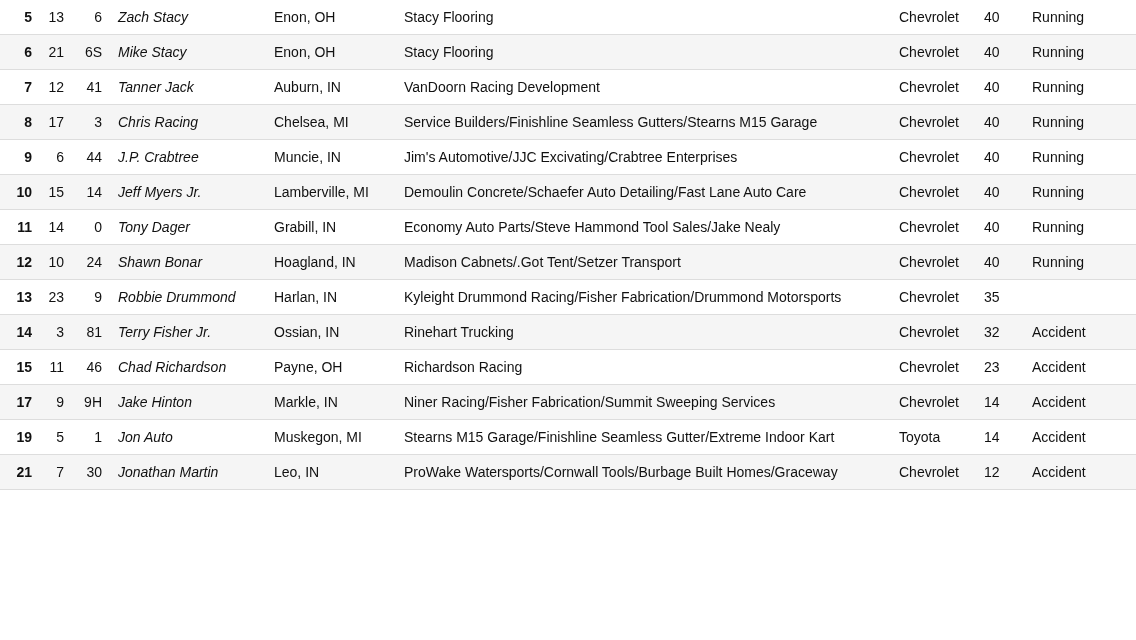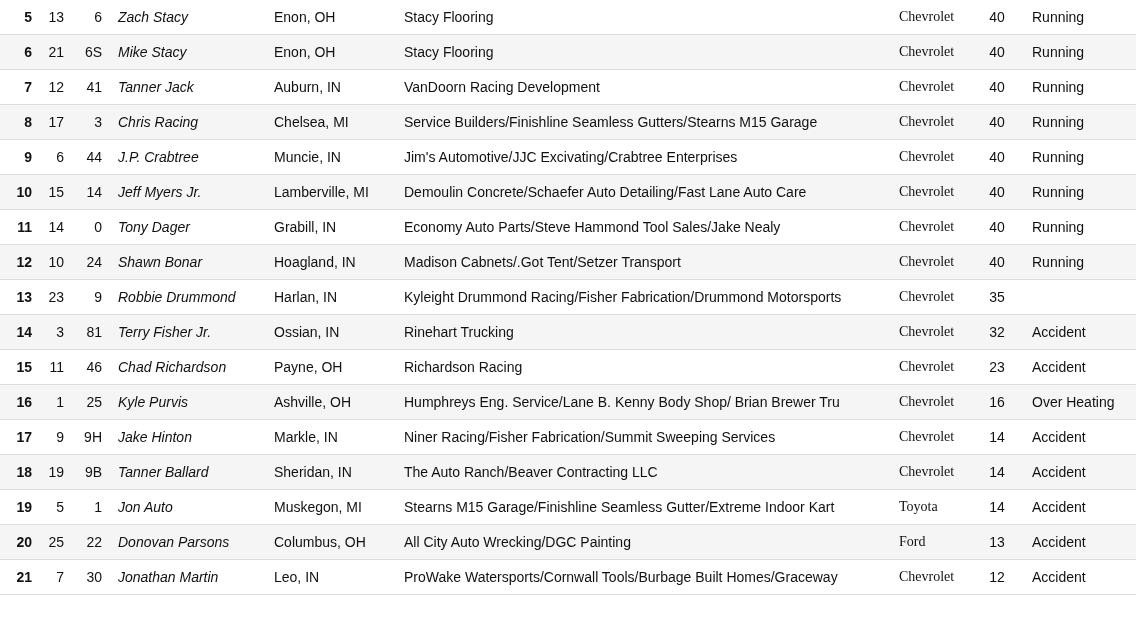--- a/index.html
+++ b/index.html
@@ -52,25 +52,24 @@
     td:nth-child(5) {
       width: 130px;
     }
     td:nth-child(6) {
       max-width: 510px;
       overflow: hidden;
       text-overflow: ellipsis;
     }
     td:nth-child(7) {
       width: 85px;
-      font-family: Liberation Serif, serif;
     }
     td:nth-child(8) {
       width: 38px;
-      text-align: center;
+      text-align: left;
     }
     td:nth-child(9) {
       width: 120px;
       padding-left: 16px;
     }
   </style>
 </head>
 <body>
 
 <table>
@@ -190,75 +189,42 @@
         <td>11</td>
         <td>46</td>
         <td>Chad Richardson</td>
         <td>Payne, OH</td>
         <td>Richardson Racing</td>
         <td>Chevrolet</td>
         <td>23</td>
         <td>Accident</td>
       </tr>
       <tr>
-        <td>16</td>
-        <td>1</td>
-        <td>25</td>
-        <td>Kyle Purvis</td>
-        <td>Ashville, OH</td>
-        <td>Humphreys Eng. Service/Lane B. Kenny Body Shop/ Brian Brewer Tru</td>
-        <td>Chevrolet</td>
-        <td>16</td>
-        <td>Over Heating</td>
-      </tr>
-      <tr>
         <td>17</td>
         <td>9</td>
         <td>9H</td>
         <td>Jake Hinton</td>
         <td>Markle, IN</td>
         <td>Niner Racing/Fisher Fabrication/Summit Sweeping Services</td>
-        <td>Chevrolet</td>
-        <td>14</td>
-        <td>Accident</td>
-      </tr>
-      <tr>
-        <td>18</td>
-        <td>19</td>
-        <td>9B</td>
-        <td>Tanner Ballard</td>
-        <td>Sheridan, IN</td>
-        <td>The Auto Ranch/Beaver Contracting LLC</td>
         <td>Chevrolet</td>
         <td>14</td>
         <td>Accident</td>
       </tr>
       <tr>
         <td>19</td>
         <td>5</td>
         <td>1</td>
         <td>Jon Auto</td>
         <td>Muskegon, MI</td>
         <td>Stearns M15 Garage/Finishline Seamless Gutter/Extreme Indoor Kart</td>
         <td>Toyota</td>
         <td>14</td>
         <td>Accident</td>
       </tr>
       <tr>
-        <td>20</td>
-        <td>25</td>
-        <td>22</td>
-        <td>Donovan Parsons</td>
-        <td>Columbus, OH</td>
-        <td>All City Auto Wrecking/DGC Painting</td>
-        <td>Ford</td>
-        <td>13</td>
-        <td>Accident</td>
-      </tr>
-      <tr>
         <td>21</td>
         <td>7</td>
         <td>30</td>
         <td>Jonathan Martin</td>
         <td>Leo, IN</td>
         <td>ProWake Watersports/Cornwall Tools/Burbage Built Homes/Graceway</td>
         <td>Chevrolet</td>
         <td>12</td>
         <td>Accident</td>
       </tr>

